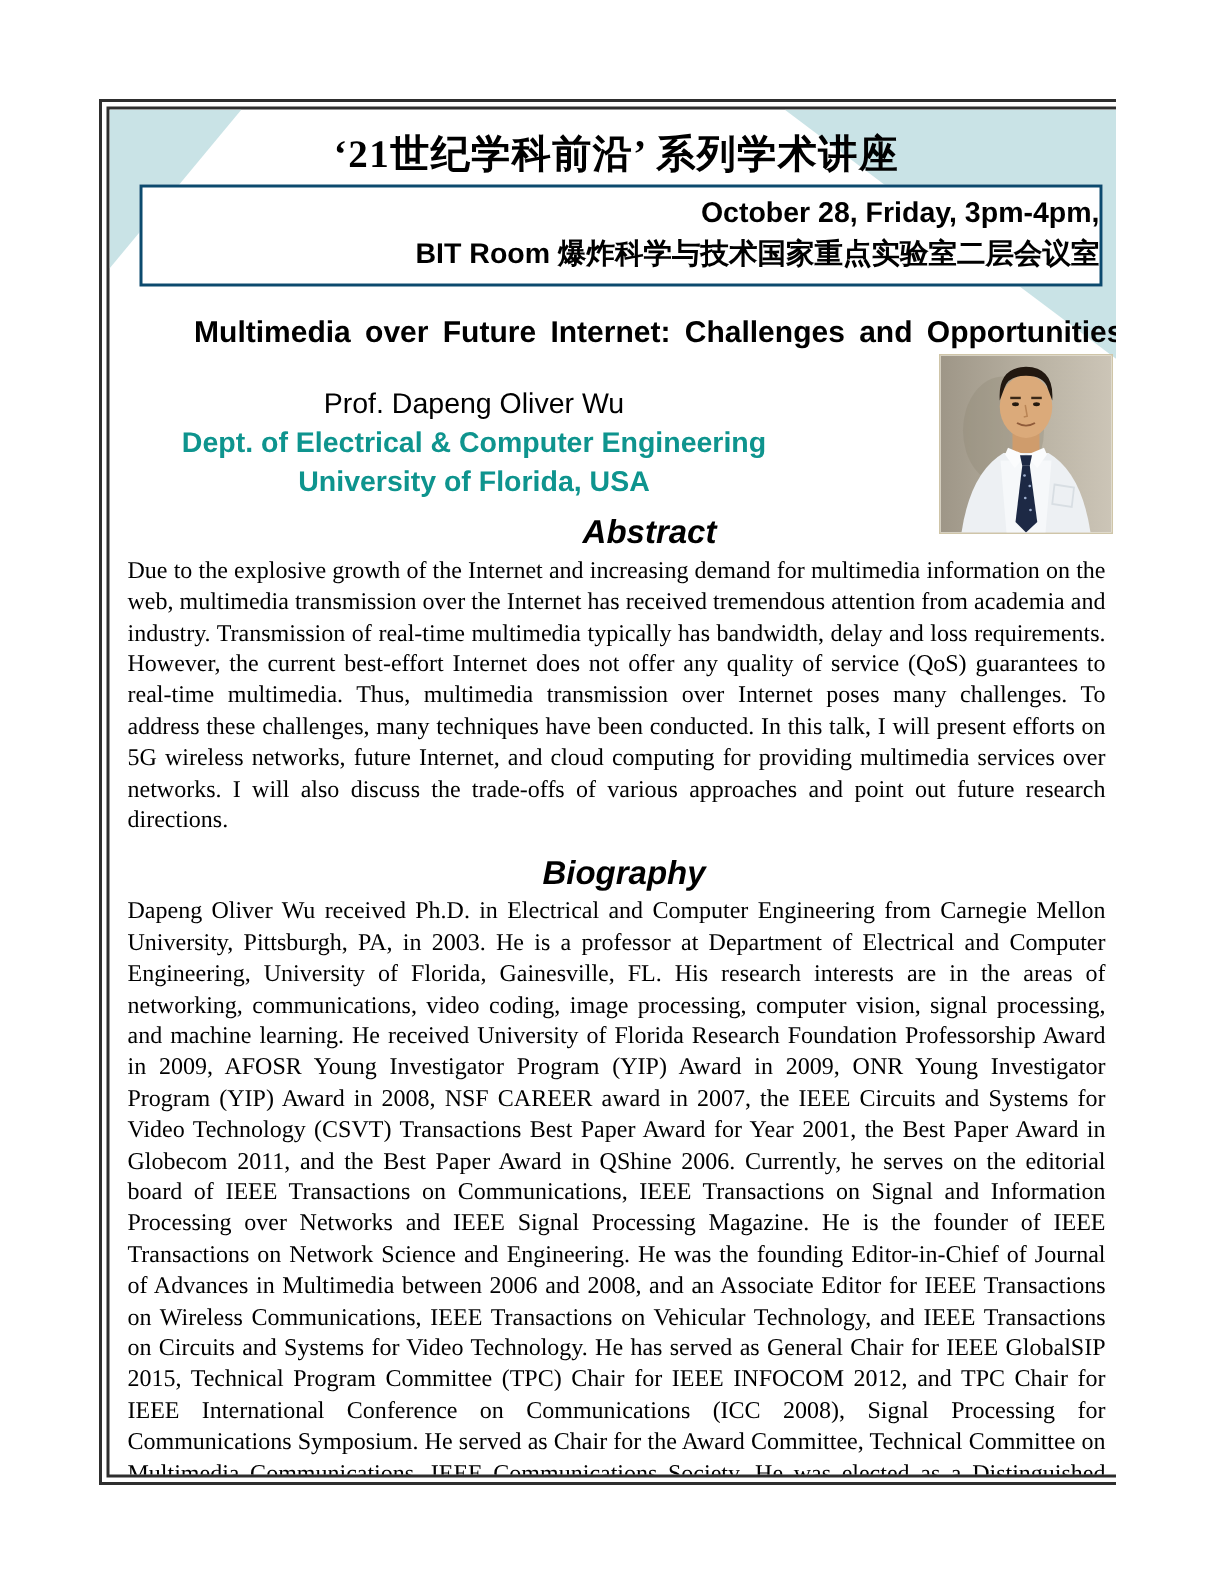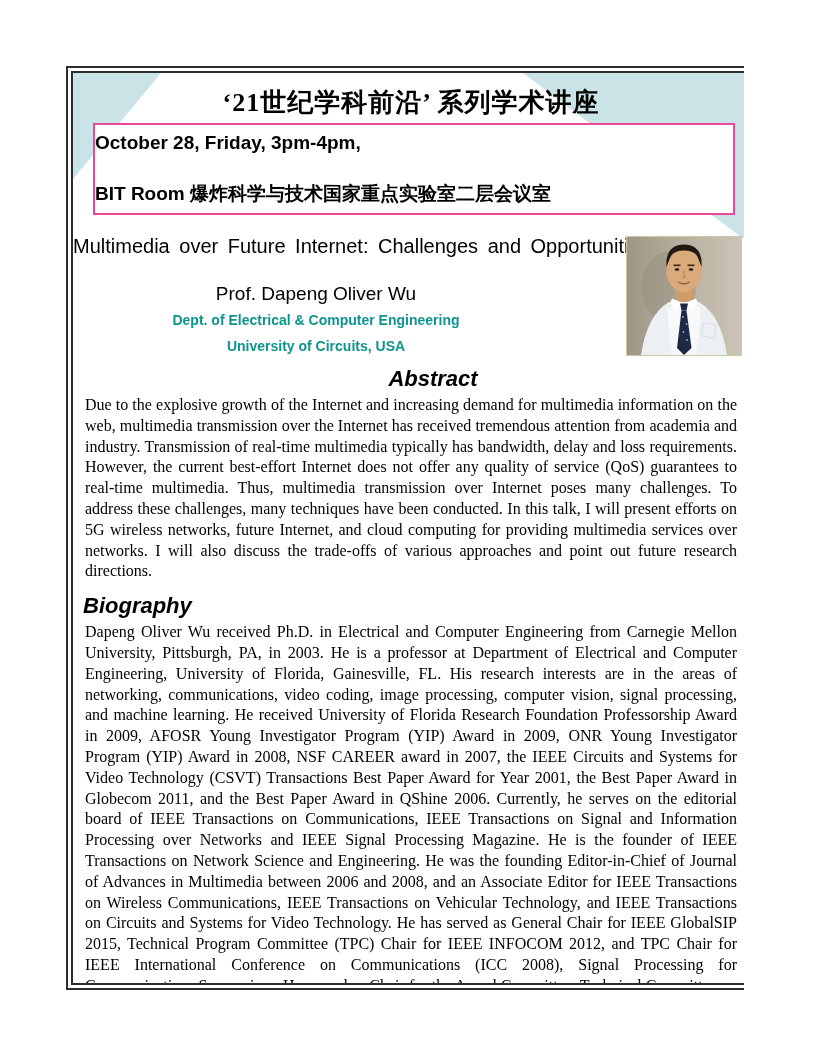--- a/index.html
+++ b/index.html
@@ -24,46 +24,46 @@
   .tri{position:absolute;top:0;background:var(--corner-triangle);z-index:0;}
   .tri-left{left:0;width:88px;height:106px;clip-path:polygon(0 0,100% 0,0 100%);}
   .tri-right{right:0;width:226px;height:170px;clip-path:polygon(0 0,100% 0,100% 100%);}
   .content{position:relative;z-index:1;}
   .series-title{
     margin-top:12px;text-align:center;
     font-family:"Liberation Serif","DejaVu Serif",serif;
     font-weight:bold;font-size:26px;line-height:36px;letter-spacing:1px;
   }
   .date-box{
-    margin:2px 14px 0 20px;border:2px solid #ec4899;background:#fff;
-    text-align:left;padding:4px 0 6px;
+    margin:2px 14px 0 20px;border:2px solid #0c4a6e;background:#fff;
+    text-align:right;padding:4px 0 6px;
   }
   .date-line{font-weight:bold;font-size:19px;line-height:27px;}
-  .location-line{font-weight:bold;font-size:19px;line-height:27px;margin-top:24px;}
+  .location-line{font-weight:bold;font-size:19px;line-height:27px;}
   .talk-title{
-    margin-top:18px;text-align:left;font-weight:normal;font-size:20px;
+    margin-top:18px;text-align:right;font-weight:bold;font-size:20px;
     line-height:26px;word-spacing:4px;
   }
   .speaker-block{margin-top:22px;text-align:center;padding-right:190px;}
   .speaker-name{font-weight:normal;font-size:19px;line-height:26px;color:#000;}
-  .speaker-aff{font-weight:bold;font-size:14px;line-height:26px;color:var(--accent-teal);}
+  .speaker-aff{font-weight:bold;font-size:19px;line-height:26px;color:var(--accent-teal);}
   .photo{
     position:absolute;top:163px;right:7px;width:114px;height:118px;
     border:1px solid #cfc5a8;box-sizing:content-box;z-index:2;
   }
   .photo svg{display:block;}
   .section-heading{font-weight:bold;font-style:italic;font-size:22px;line-height:28px;margin-left:44px;}
   .abstract-heading{margin-top:6px;text-align:center;}
   .para{
     font-family:"Liberation Serif","DejaVu Serif",serif;
     font-size:16px;line-height:20.8px;text-align:justify;
     padding:0 12px;margin:0;
   }
   .abstract-body{margin-top:2px;}
-  .bio-heading{margin:10px 0 2px 10px;text-align:left;}
+  .bio-heading{margin:10px 0 2px 10px;text-align:center;}
 </style>
 </head>
 <body>
 
 <div class="sheet">
   <div class="frame-outer">
     <div class="frame-inner">
 
       <div class="tri tri-left"></div>
       <div class="tri tri-right"></div>
@@ -108,21 +108,21 @@
         <div class="date-box">
           <div class="date-line">October 28, Friday, 3pm-4pm,</div>
           <div class="location-line">BIT Room 爆炸科学与技术国家重点实验室二层会议室</div>
         </div>
 
         <div class="talk-title">Multimedia over Future Internet: Challenges and Opportunities</div>
 
         <div class="speaker-block">
           <div class="speaker-name">Prof. Dapeng Oliver Wu</div>
           <div class="speaker-aff">Dept. of Electrical &amp; Computer Engineering</div>
-          <div class="speaker-aff">University of Circuits, USA</div>
+          <div class="speaker-aff">University of Florida, USA</div>
         </div>
 
         <div class="section-heading abstract-heading">Abstract</div>
         <p class="para abstract-body">Due to the explosive growth of the Internet and increasing demand for multimedia information on the web, multimedia transmission over the Internet has received tremendous attention from academia and industry. Transmission of real-time multimedia typically has bandwidth, delay and loss requirements. However, the current best-effort Internet does not offer any quality of service (QoS) guarantees to real-time multimedia. Thus, multimedia transmission over Internet poses many challenges. To address these challenges, many techniques have been conducted. In this talk, I will present efforts on 5G wireless networks, future Internet, and cloud computing for providing multimedia services over networks. I will also discuss the trade-offs of various approaches and point out future research directions.</p>
 
         <div class="section-heading bio-heading">Biography</div>
         <p class="para bio-body">Dapeng Oliver Wu received Ph.D. in Electrical and Computer Engineering from Carnegie Mellon University, Pittsburgh, PA, in 2003. He is a professor at Department of Electrical and Computer Engineering, University of Florida, Gainesville, FL.  His research interests are in the areas of networking, communications, video coding, image processing, computer vision, signal processing, and machine learning. He received University of Florida Research Foundation Professorship Award in 2009, AFOSR Young Investigator Program (YIP) Award in 2009, ONR Young Investigator Program (YIP) Award in 2008, NSF CAREER award in 2007, the IEEE Circuits and Systems for Video Technology (CSVT) Transactions Best Paper Award for Year 2001, the Best Paper Award in Globecom 2011, and the Best Paper Award in QShine 2006. Currently, he serves on the editorial board of IEEE Transactions on Communications, IEEE Transactions on Signal and Information Processing over Networks and IEEE Signal Processing Magazine. He is the founder of IEEE Transactions on Network Science and Engineering. He was the founding Editor-in-Chief of Journal of Advances in Multimedia between 2006 and 2008, and an Associate Editor for IEEE Transactions on Wireless Communications, IEEE Transactions on Vehicular Technology, and IEEE Transactions on Circuits and Systems for Video Technology. He has served as General Chair for IEEE GlobalSIP 2015, Technical Program Committee (TPC) Chair for IEEE INFOCOM 2012, and TPC Chair for IEEE International Conference on Communications (ICC 2008), Signal Processing for Communications Symposium. He served as Chair for the Award Committee, Technical Committee on Multimedia Communications, IEEE Communications Society. He was elected as a Distinguished Lecturer by IEEE Vehicular Technology Society. He is an IEEE Fellow.</p>
       </div>
 
     </div>

